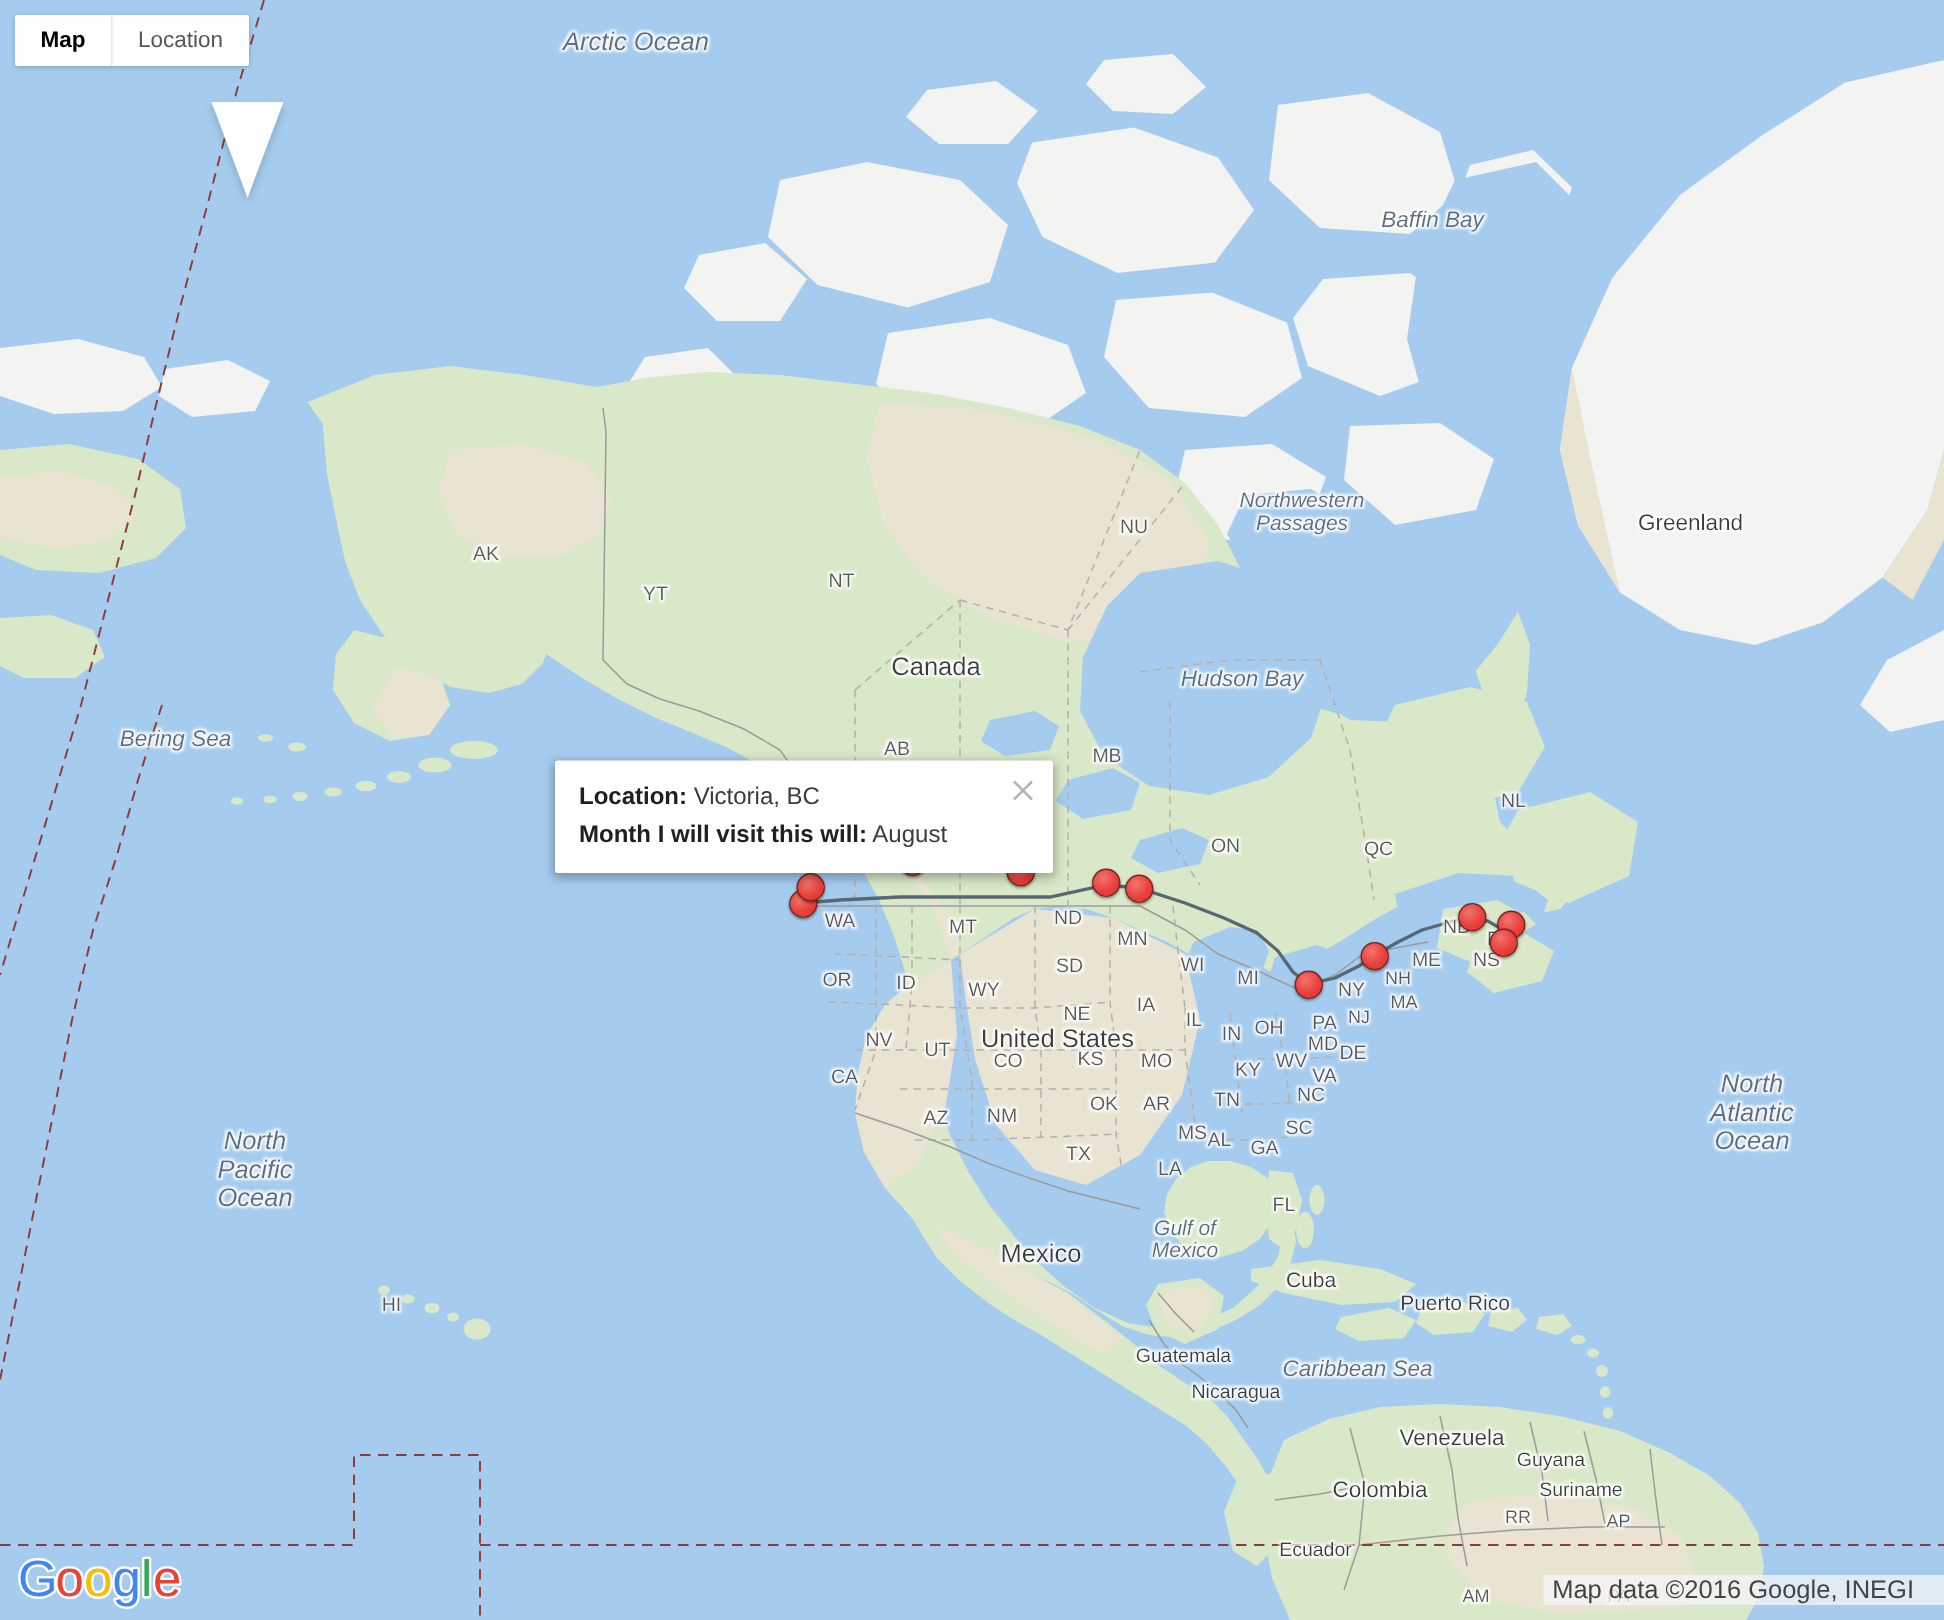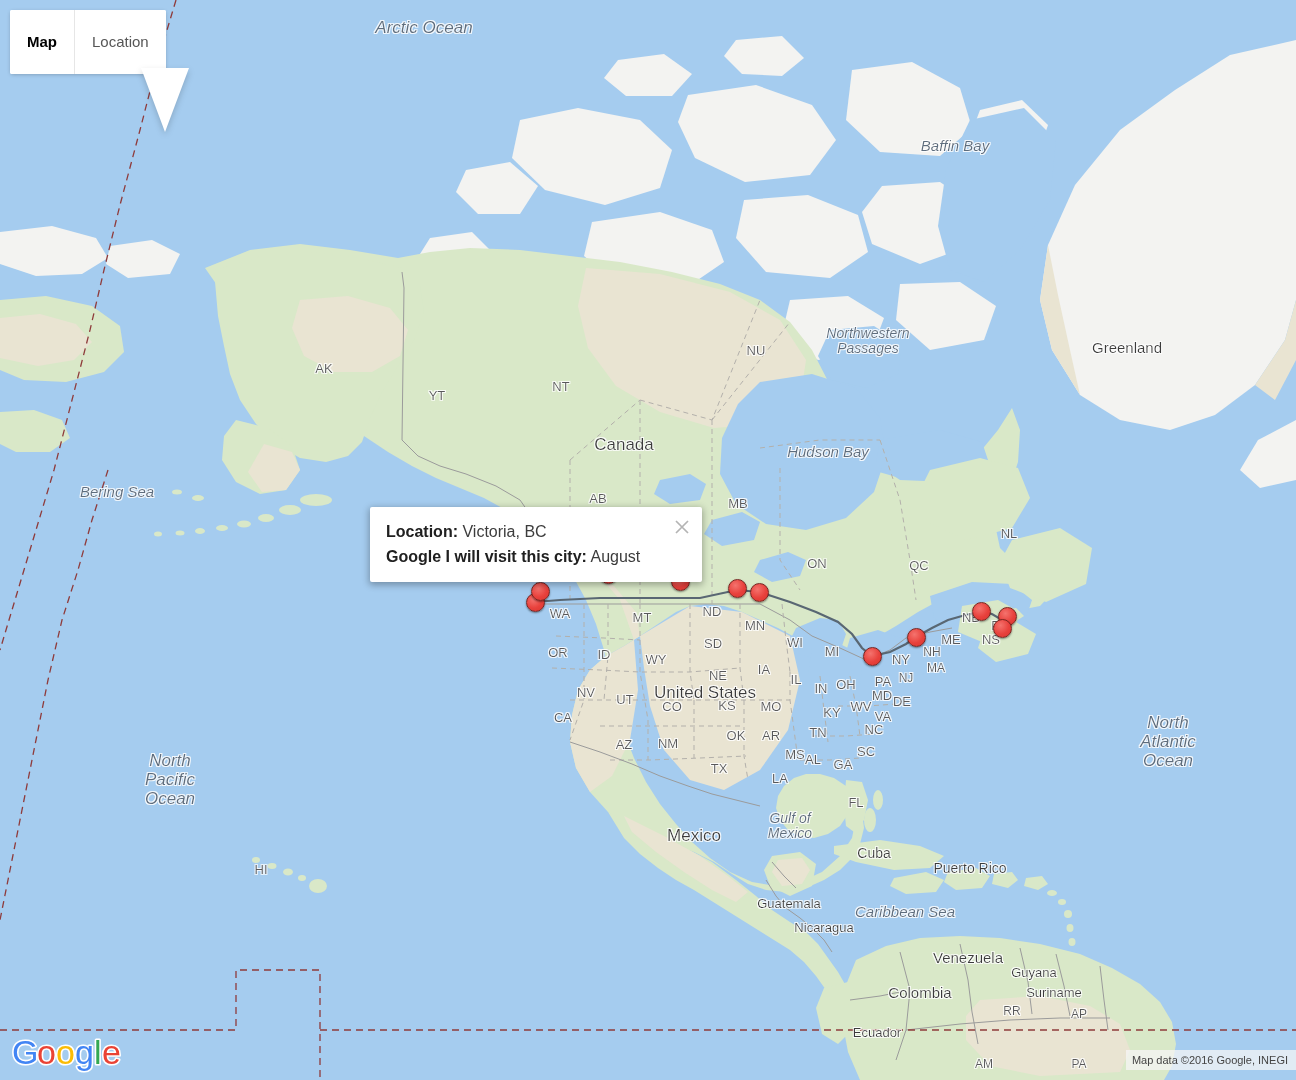--- a/index.html
+++ b/index.html
@@ -24,21 +24,21 @@
     display: flex;
     background: #fff;
     border-radius: 2px;
     box-shadow: 0 1px 4px -1px rgba(0,0,0,.3);
     overflow: hidden;
     z-index: 40;
   }
   .maptype-btn {
     font-size: 15px;
     line-height: 18px;
-    padding: 23px 17px;
+    padding: 8px 17px;
     color: #565656;
     cursor: pointer;
     background: #fff;
     border: none;
     font-family: "Liberation Sans", sans-serif;
     white-space: nowrap;
   }
   .maptype-btn.active { color: #000; font-weight: bold; }
   .maptype-btn + .maptype-btn { border-left: 1px solid #e6e6e6; }
 
@@ -90,23 +90,23 @@
     z-index: 40;
     font-size: 0;
   }
   .google-logo svg { display: block; }
 
   
   .attribution {
     position: absolute; right: 0; bottom: 10px;
     background: rgba(245,245,245,.75);
     color: #444;
-    font-size: 11px;
+    font-size: 17px;
     line-height: 16px;
-    padding: 2px 8px 2px 6px;
+    padding: 2px 20px 2px 6px;
     white-space: nowrap;
     z-index: 40;
   }
 </style>
 </head>
 <body>
 
 <div id="map-root">
 
   <div id="map-canvas">
@@ -473,21 +473,21 @@
       <div class="marker" title="Halifax, NS" style="left: 1002px; top: 628px;"></div>
     </div>
 
   <div class="iw-tail"></div>
   <div class="infowindow">
     <div class="iw-line">
       <span class="iw-label">Location:</span>
       <span>Victoria, BC</span>
     </div>
     <div class="iw-line">
-      <span class="iw-label">Google I will visit this city:</span>
+      <span class="iw-label">Month I will visit this will:</span>
       <span>August</span>
     </div>
     <div class="iw-close">
       <svg viewBox="0 0 22 22" width="22" height="22" xmlns="http://www.w3.org/2000/svg">
         <path d="M5 5 L17 17 M17 5 L5 17" stroke="#777" stroke-width="1.7" fill="none"></path>
       </svg>
     </div>
   </div>
 
   <div class="google-logo">

